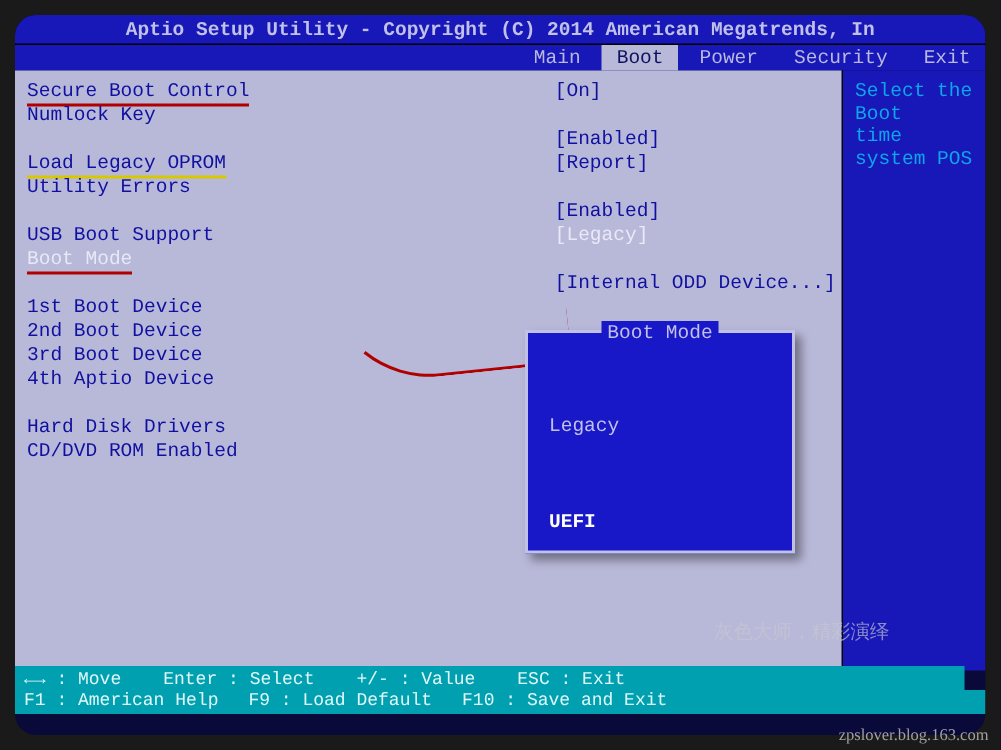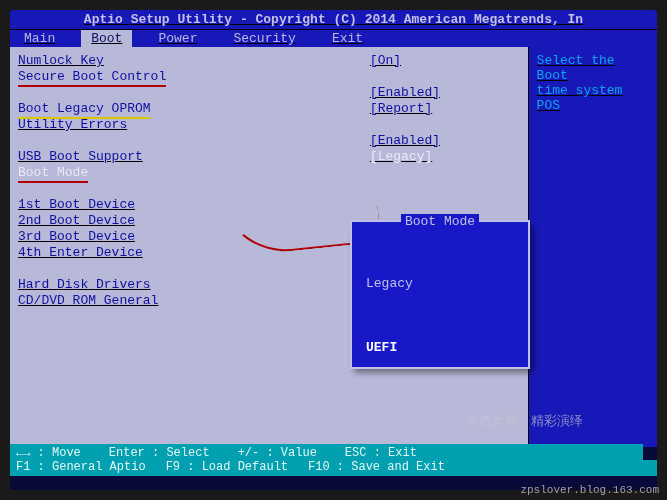--- a/index.html
+++ b/index.html
@@ -8,38 +8,38 @@
     background: #1a1a1a;
     font-family: "Courier New", monospace;
     font-size: 13px;
     overflow: hidden;
     position: relative;
   }
   .screen {
     position: absolute;
     top: 10px; left: 10px; right: 10px; bottom: 10px;
     background: #0a0a3a;
-    border-radius: 3px;
+    border-radius: 14px;
     overflow: hidden;
-    text-decoration: underline;
   }
   .title-bar {
     background: #1818b8;
     color: #c0c0e8;
     text-align: center;
     padding: 2px 0;
     font-weight: bold;
     border-bottom: 1px solid #000;
   }
   .menu-bar {
     background: #1818b8;
     color: #b8b8e0;
     display: flex;
-    gap: 16px;
-    padding-left: 4px;
+    gap: 4px;
+    padding-left: 24px;
+    justify-content: flex-end;
   }
   .menu-item {
     padding: 1px 10px;
   }
   .menu-item.active {
     background: #b8b8d8;
     color: #101060;
   }
   .content {
     display: flex;
@@ -117,33 +117,33 @@
     background: #00a0b0;
     color: #e0f8f8;
     font-size: 12px;
     padding: 0 6px 2px 6px;
     display: flex;
     gap: 20px;
     white-space: nowrap;
   }
   .watermark {
     position: absolute;
-    right: 74px; bottom: 60px;
+    right: 64px; bottom: 60px;
     color: rgba(200,200,210,.65);
     font-family: sans-serif;
     font-size: 13px;
     z-index: 30;
     text-align: right;
   }
   .blog {
     position: absolute;
     right: 8px; bottom: 4px;
     color: #a0a0a0;
     font-size: 11px;
-    font-family: Liberation Mono, monospace;
+    font-family: Liberation Serif, serif;
   }
   .red-curve {
     position: absolute;
     top: 170px; left: 210px;
     width: 160px; height: 70px;
     border: 2px solid #b00000;
     border-color: transparent transparent #b00000 transparent;
     border-radius: 0 0 0 120px;
     transform: rotate(-6deg);
     z-index: 5;
@@ -158,47 +158,48 @@
   <div class="menu-bar">
     <div class="menu-item">Main</div>
     <div class="menu-item active">Boot</div>
     <div class="menu-item">Power</div>
     <div class="menu-item">Security</div>
     <div class="menu-item">Exit</div>
   </div>
 
   <div class="content">
     <div class="left-pane">
+      <div class="row"><span class="underline-red">Secure Boot Control</span></div>
       <div class="row">Numlock Key</div>
-      <div class="row"><span class="underline-red">Secure Boot Control</span></div>
-      <div class="blank"></div>
-      <div class="row"><span class="underline-yellow">Boot Legacy OPROM</span></div>
+      <div class="blank"></div>
+      <div class="row"><span class="underline-yellow">Load Legacy OPROM</span></div>
       <div class="row">Utility Errors</div>
       <div class="blank"></div>
       <div class="row">USB Boot Support</div>
       <div class="row hl"><span class="underline-red">Boot Mode</span></div>
       <div class="blank"></div>
       <div class="row">1st Boot Device</div>
       <div class="row">2nd Boot Device</div>
       <div class="row">3rd Boot Device</div>
-      <div class="row">4th Enter Device</div>
+      <div class="row">4th Aptio Device</div>
       <div class="blank"></div>
       <div class="row">Hard Disk Drivers</div>
-      <div class="row">CD/DVD ROM General</div>
+      <div class="row">CD/DVD ROM Enabled</div>
     </div>
 
     <div class="mid-pane">
       <div class="row">[On]</div>
       <div class="blank"></div>
       <div class="row">[Enabled]</div>
       <div class="row">[Report]</div>
       <div class="blank"></div>
       <div class="row">[Enabled]</div>
       <div class="row hl">[Legacy]</div>
       <div class="blank"></div>
+      <div class="row">[Internal ODD Device...]</div>
       <div class="row"></div>
       <div class="row"></div>
       <div class="row"></div>
       <div class="row">.]</div>
     </div>
 
     <div class="right-pane">
       <div style="white-space:pre-line">Select the Boot
 time system POS</div>
     </div>
@@ -212,21 +213,21 @@
     <div class="popup-opt sel">UEFI</div>
   </div>
 
   <div class="footer">
     <span>←→ : Move</span>
     <span>Enter : Select</span>
     <span>+/- : Value</span>
     <span>ESC : Exit</span>
   </div>
   <div class="footer2">
-    <span>F1 : General Aptio</span>
+    <span>F1 : American Help</span>
     <span>F9 : Load Default</span>
     <span>F10 : Save and Exit</span>
   </div>
 
   <div class="watermark">灰色大师，精彩演绎</div>
 </div>
 
 <div class="blog">zpslover.blog.163.com</div>
 
 </body></html>

